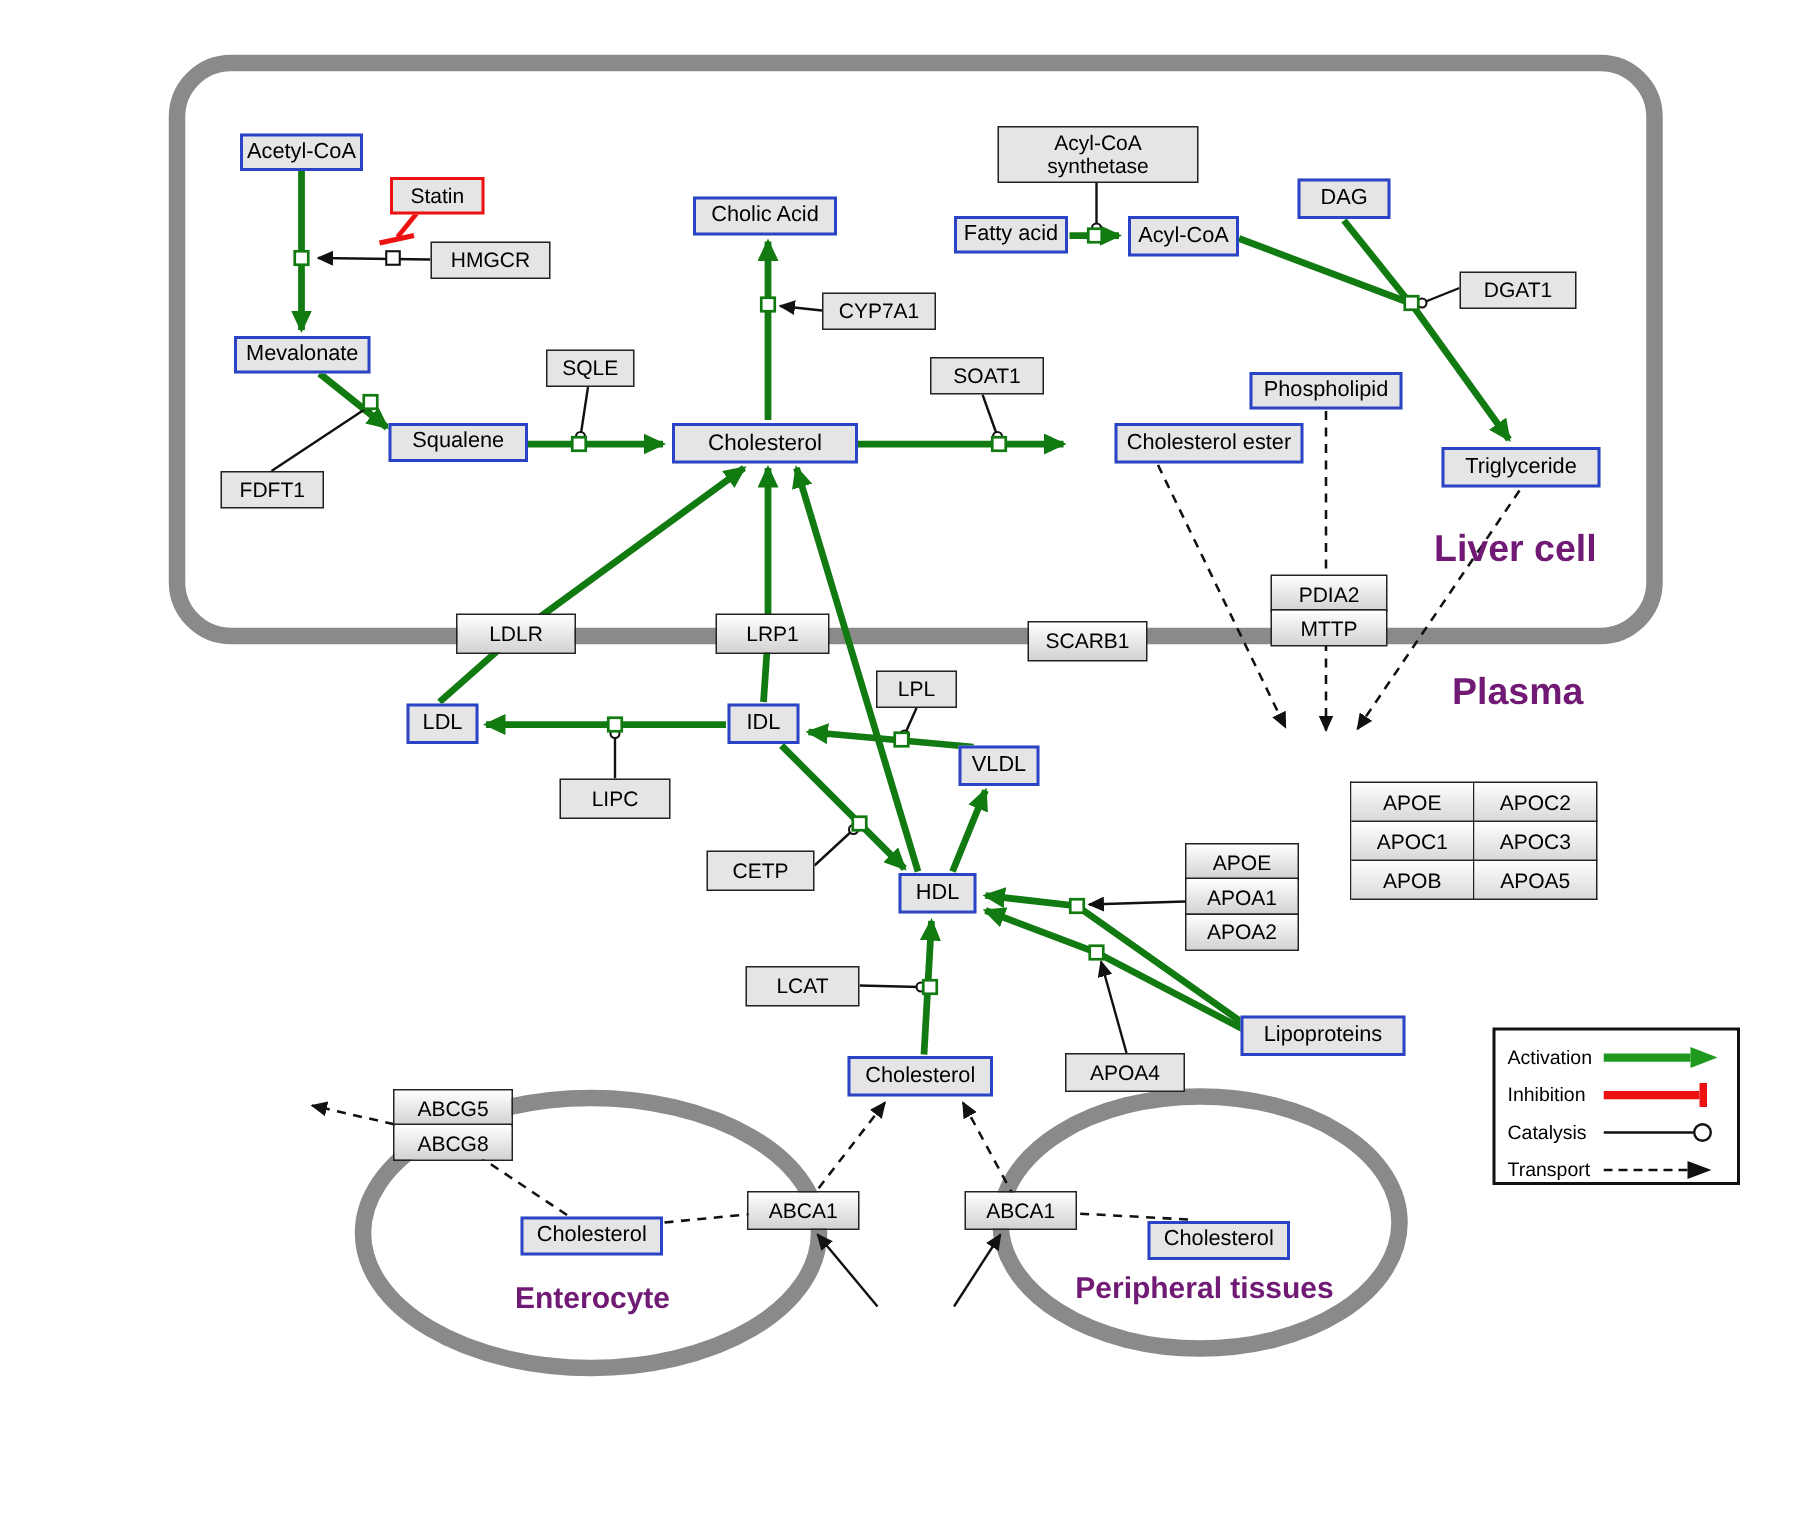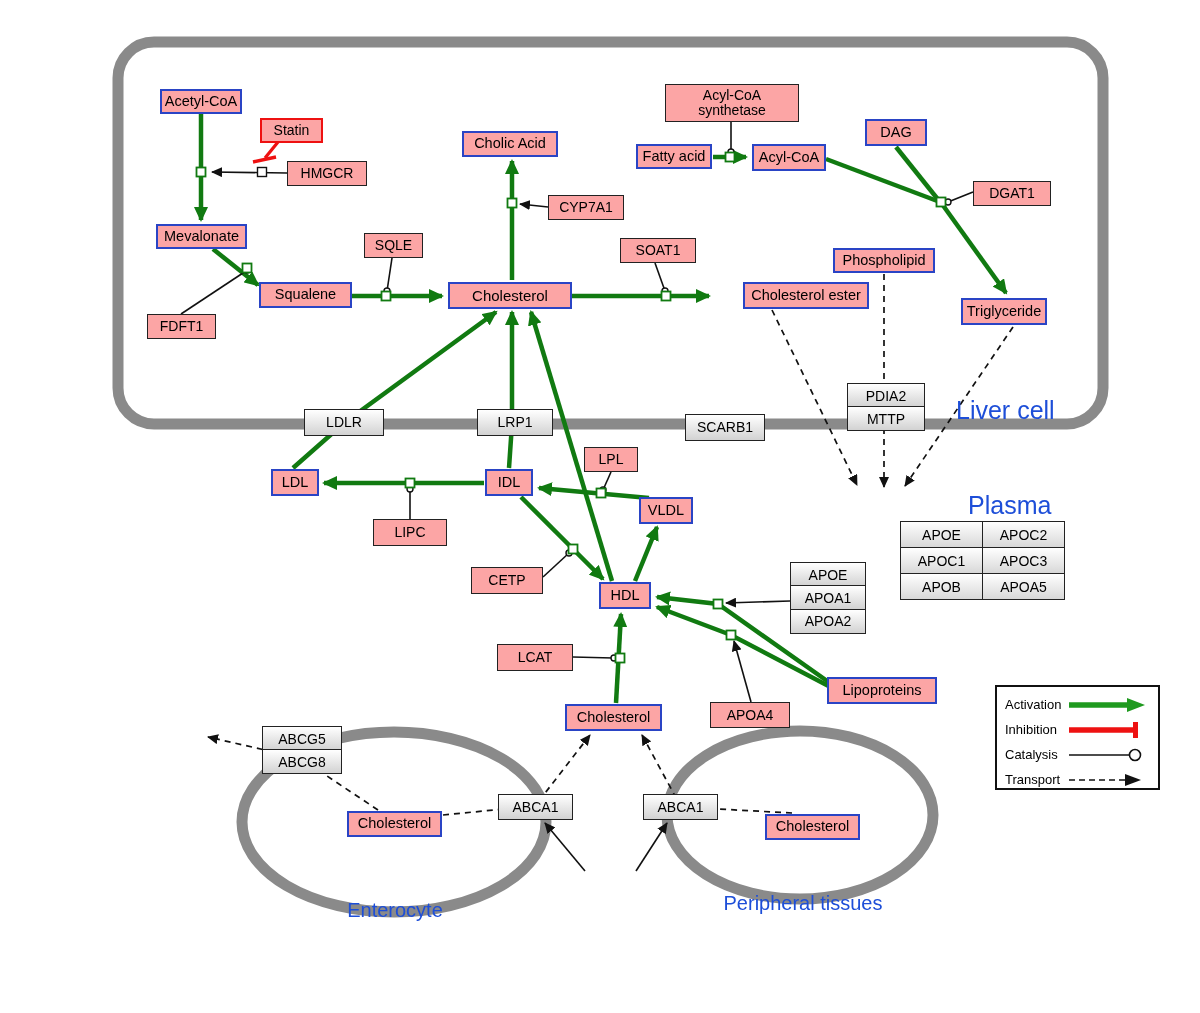--- a/index.html
+++ b/index.html
@@ -1,30 +1,30 @@
 <!DOCTYPE html>
 <html><head>
 <meta charset="utf-8">
 <style>
   html,body{margin:0;padding:0;background:#fff;}
   #stage{position:relative;width:1200px;height:1013px;background:#fff;overflow:hidden;
          font-family:"Liberation Sans",sans-serif;}
   #edges{position:absolute;left:0;top:0;}
   .box{position:absolute;box-sizing:border-box;display:flex;align-items:center;justify-content:center;
-       text-align:center;background:#fca5a5;color:#000;font-size:14px;line-height:1.05;}
+       text-align:center;background:#e5e5e5;color:#000;font-size:14px;line-height:1.05;}
   .metab{border:2.6px solid #2a44c5;font-size:14.5px;}
   .big{font-size:15px;}
   .enzyme{border:1.6px solid #222;}
   .carrier{border:1.6px solid #222;background:linear-gradient(#ffffff,#d2d2d2);}
   .drug{border:2.6px solid #ee1111;}
   .stack{position:absolute;}
   .stack .cell{box-sizing:border-box;display:flex;align-items:center;justify-content:center;
        border:1.6px solid #222;background:linear-gradient(#ffffff,#d2d2d2);font-size:14px;}
   .stack .cell + .cell{margin-top:-1.6px;}
-  .region-label{position:absolute;font-weight:normal;color:#1d4ed8;margin-top:44px;}
+  .region-label{position:absolute;font-weight:bold;color:#701a75;}
   .apo{position:absolute;display:grid;grid-template-columns:82px 82px;border-left:1.6px solid #222;border-top:1.6px solid #222;}
   .apo .apo-cell{box-sizing:border-box;width:82px;height:26px;display:flex;align-items:center;justify-content:center;
        border-right:1.6px solid #222;border-bottom:1.6px solid #222;background:linear-gradient(#ffffff,#d8d8d8);font-size:14px;}
   #legend{position:absolute;left:995px;top:685px;width:165px;height:105px;box-sizing:border-box;
        border:2.6px solid #111;background:#fff;}
   .leg-row{position:absolute;left:0;width:100%;height:25px;display:flex;align-items:center;}
   .leg-row span{font-size:13px;margin-left:8px;flex:0 0 62px;}
   .leg-row svg{margin-left:2px;}
 </style>
 </head>
@@ -141,21 +141,21 @@
   <div class="box enzyme" style="left:548px;top:195px;width:76px;height:25px;">CYP7A1</div>
   <div class="box metab big" style="left:448px;top:282px;width:124px;height:27px;">Cholesterol</div>
   <div class="box enzyme" style="left:620px;top:238px;width:76px;height:25px;">SOAT1</div>
   <div class="box metab" style="left:715px;top:282px;width:126px;height:27px;margin-left:28px;">Cholesterol ester</div>
   <div class="box enzyme" style="left:665px;top:84px;width:134px;height:38px;padding:0 14px;">Acyl-CoA synthetase</div>
   <div class="box metab" style="left:636px;top:144px;width:76px;height:25px;">Fatty acid</div>
   <div class="box metab" style="left:752px;top:144px;width:74px;height:27px;">Acyl-CoA</div>
   <div class="box metab" style="left:865px;top:119px;width:62px;height:27px;">DAG</div>
   <div class="box enzyme" style="left:973px;top:181px;width:78px;height:25px;">DGAT1</div>
   <div class="box metab" style="left:833px;top:248px;width:102px;height:25px;">Phospholipid</div>
-  <div class="box metab" style="left:961px;top:298px;width:86px;height:27px;">Triglyceride</div>
+  <div class="box metab" style="left:961px;top:298px;width:106px;height:27px;">Triglyceride</div>
 
   <div class="box carrier" style="left:304px;top:409px;width:80px;height:27px;">LDLR</div>
   <div class="box carrier" style="left:477px;top:409px;width:76px;height:27px;">LRP1</div>
   <div class="box carrier" style="left:685px;top:414px;width:80px;height:27px;">SCARB1</div>
   <div class="stack" style="left:847px;top:383px;">
     <div class="cell" style="width:78px;height:25px;">PDIA2</div>
     <div class="cell" style="width:78px;height:25px;">MTTP</div>
   </div>
 
   <div class="box metab" style="left:271px;top:469px;width:48px;height:27px;">LDL</div>

